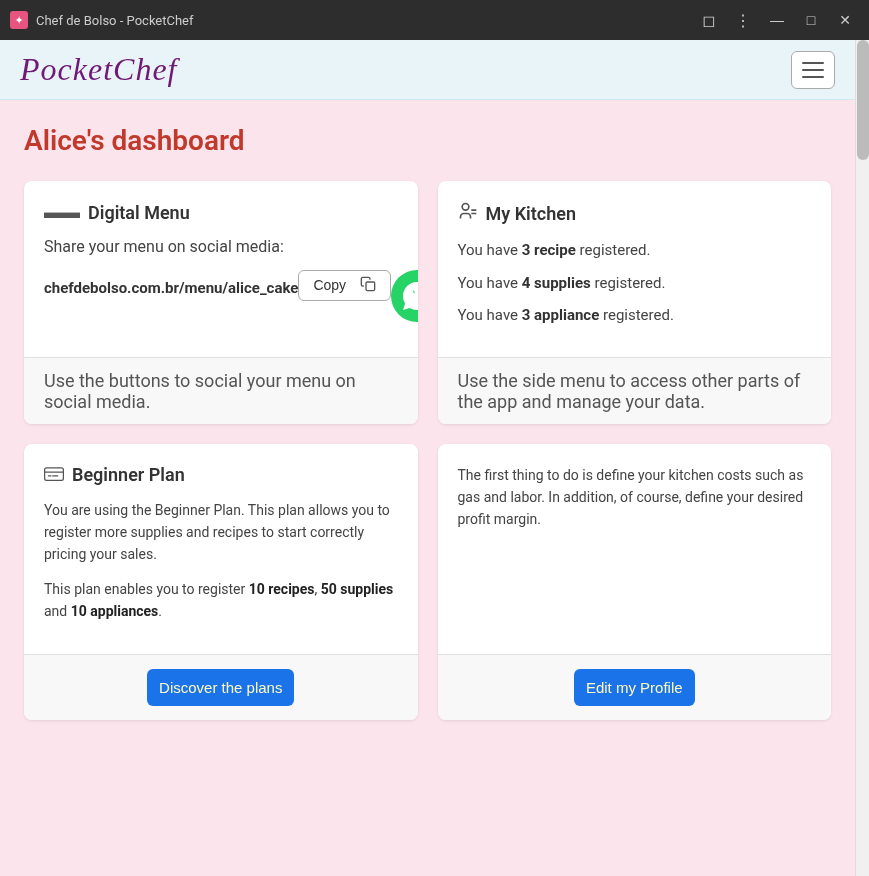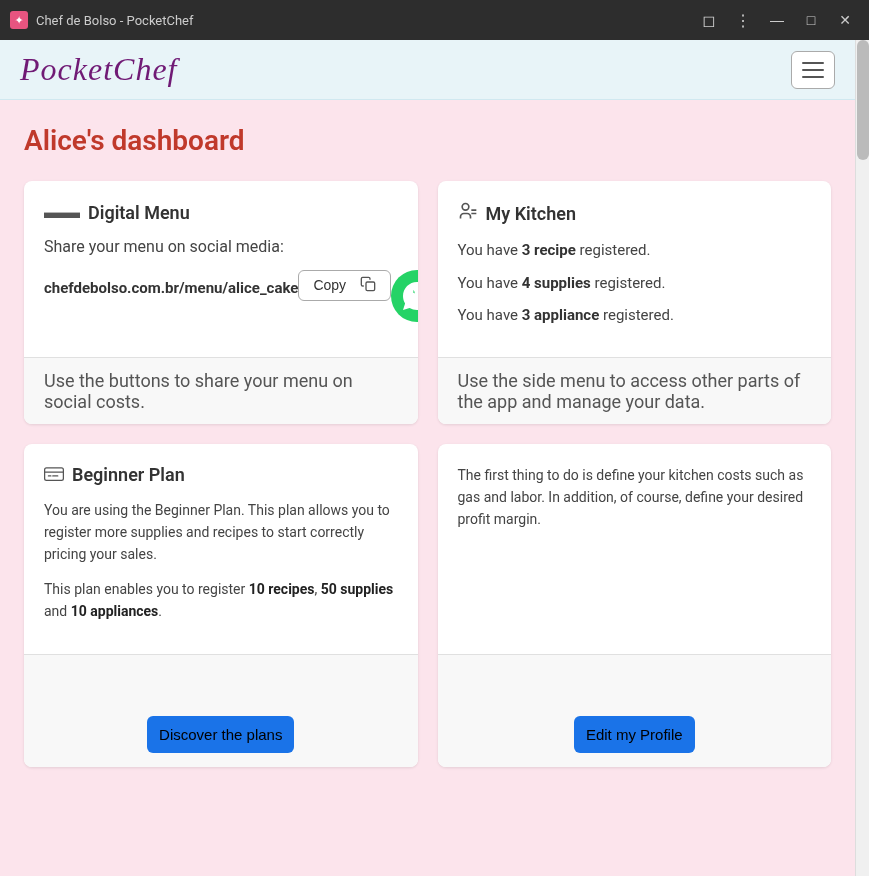--- a/index.html
+++ b/index.html
@@ -259,28 +259,27 @@
     
     .profile-text {
       font-size: 14px;
       color: #444;
       line-height: 1.6;
     }
 
     
     .btn-primary {
       background: #1a73e8;
-      color: #000000;
+      color: #fef9c3;
       border: none;
       border-radius: 6px;
       padding: 10px 12px;
       font-size: 15px;
       cursor: pointer;
       font-weight: 500;
-      margin-top: 47px;
     }
 
     .card-footer-with-btn {
       background: #f8f8f8;
       border-top: 1px solid #e0e0e0;
       padding: 14px 20px;
       display: flex;
       align-items: center;
       justify-content: center;
     }
@@ -387,21 +386,21 @@
                 <button class="x-icon" style="border:none;background:transparent;padding:0;">
                   <svg viewBox="0 0 52 52" xmlns="http://www.w3.org/2000/svg">
                     <rect width="52" height="52" rx="26" fill="white"></rect>
                     <path d="M8 8 L22 26 L8 44 H13 L24 29 L34 44 H44 L29.5 25.5 L43 8 H38 L27.5 23 L18 8 Z" fill="black"></path>
                   </svg>
                 </button>
               </div>
             </div>
           </div>
           <div class="card-footer">
-            <span>Use the buttons to share your menu on social costs.</span>
+            <span>Use the buttons to social your menu on social media.</span>
           </div>
         </div>
 
         <div class="card">
           <div class="card-body">
             <div class="card-title">
               <span class="card-title-icon">
                 <svg width="20" height="20" viewBox="0 0 24 24" fill="none" stroke="#555" stroke-width="2">
                   <circle cx="9" cy="7" r="4"></circle>
                   <path d="M3 21v-2a4 4 0 0 1 4-4h4a4 4 0 0 1 4 4v2"></path>

